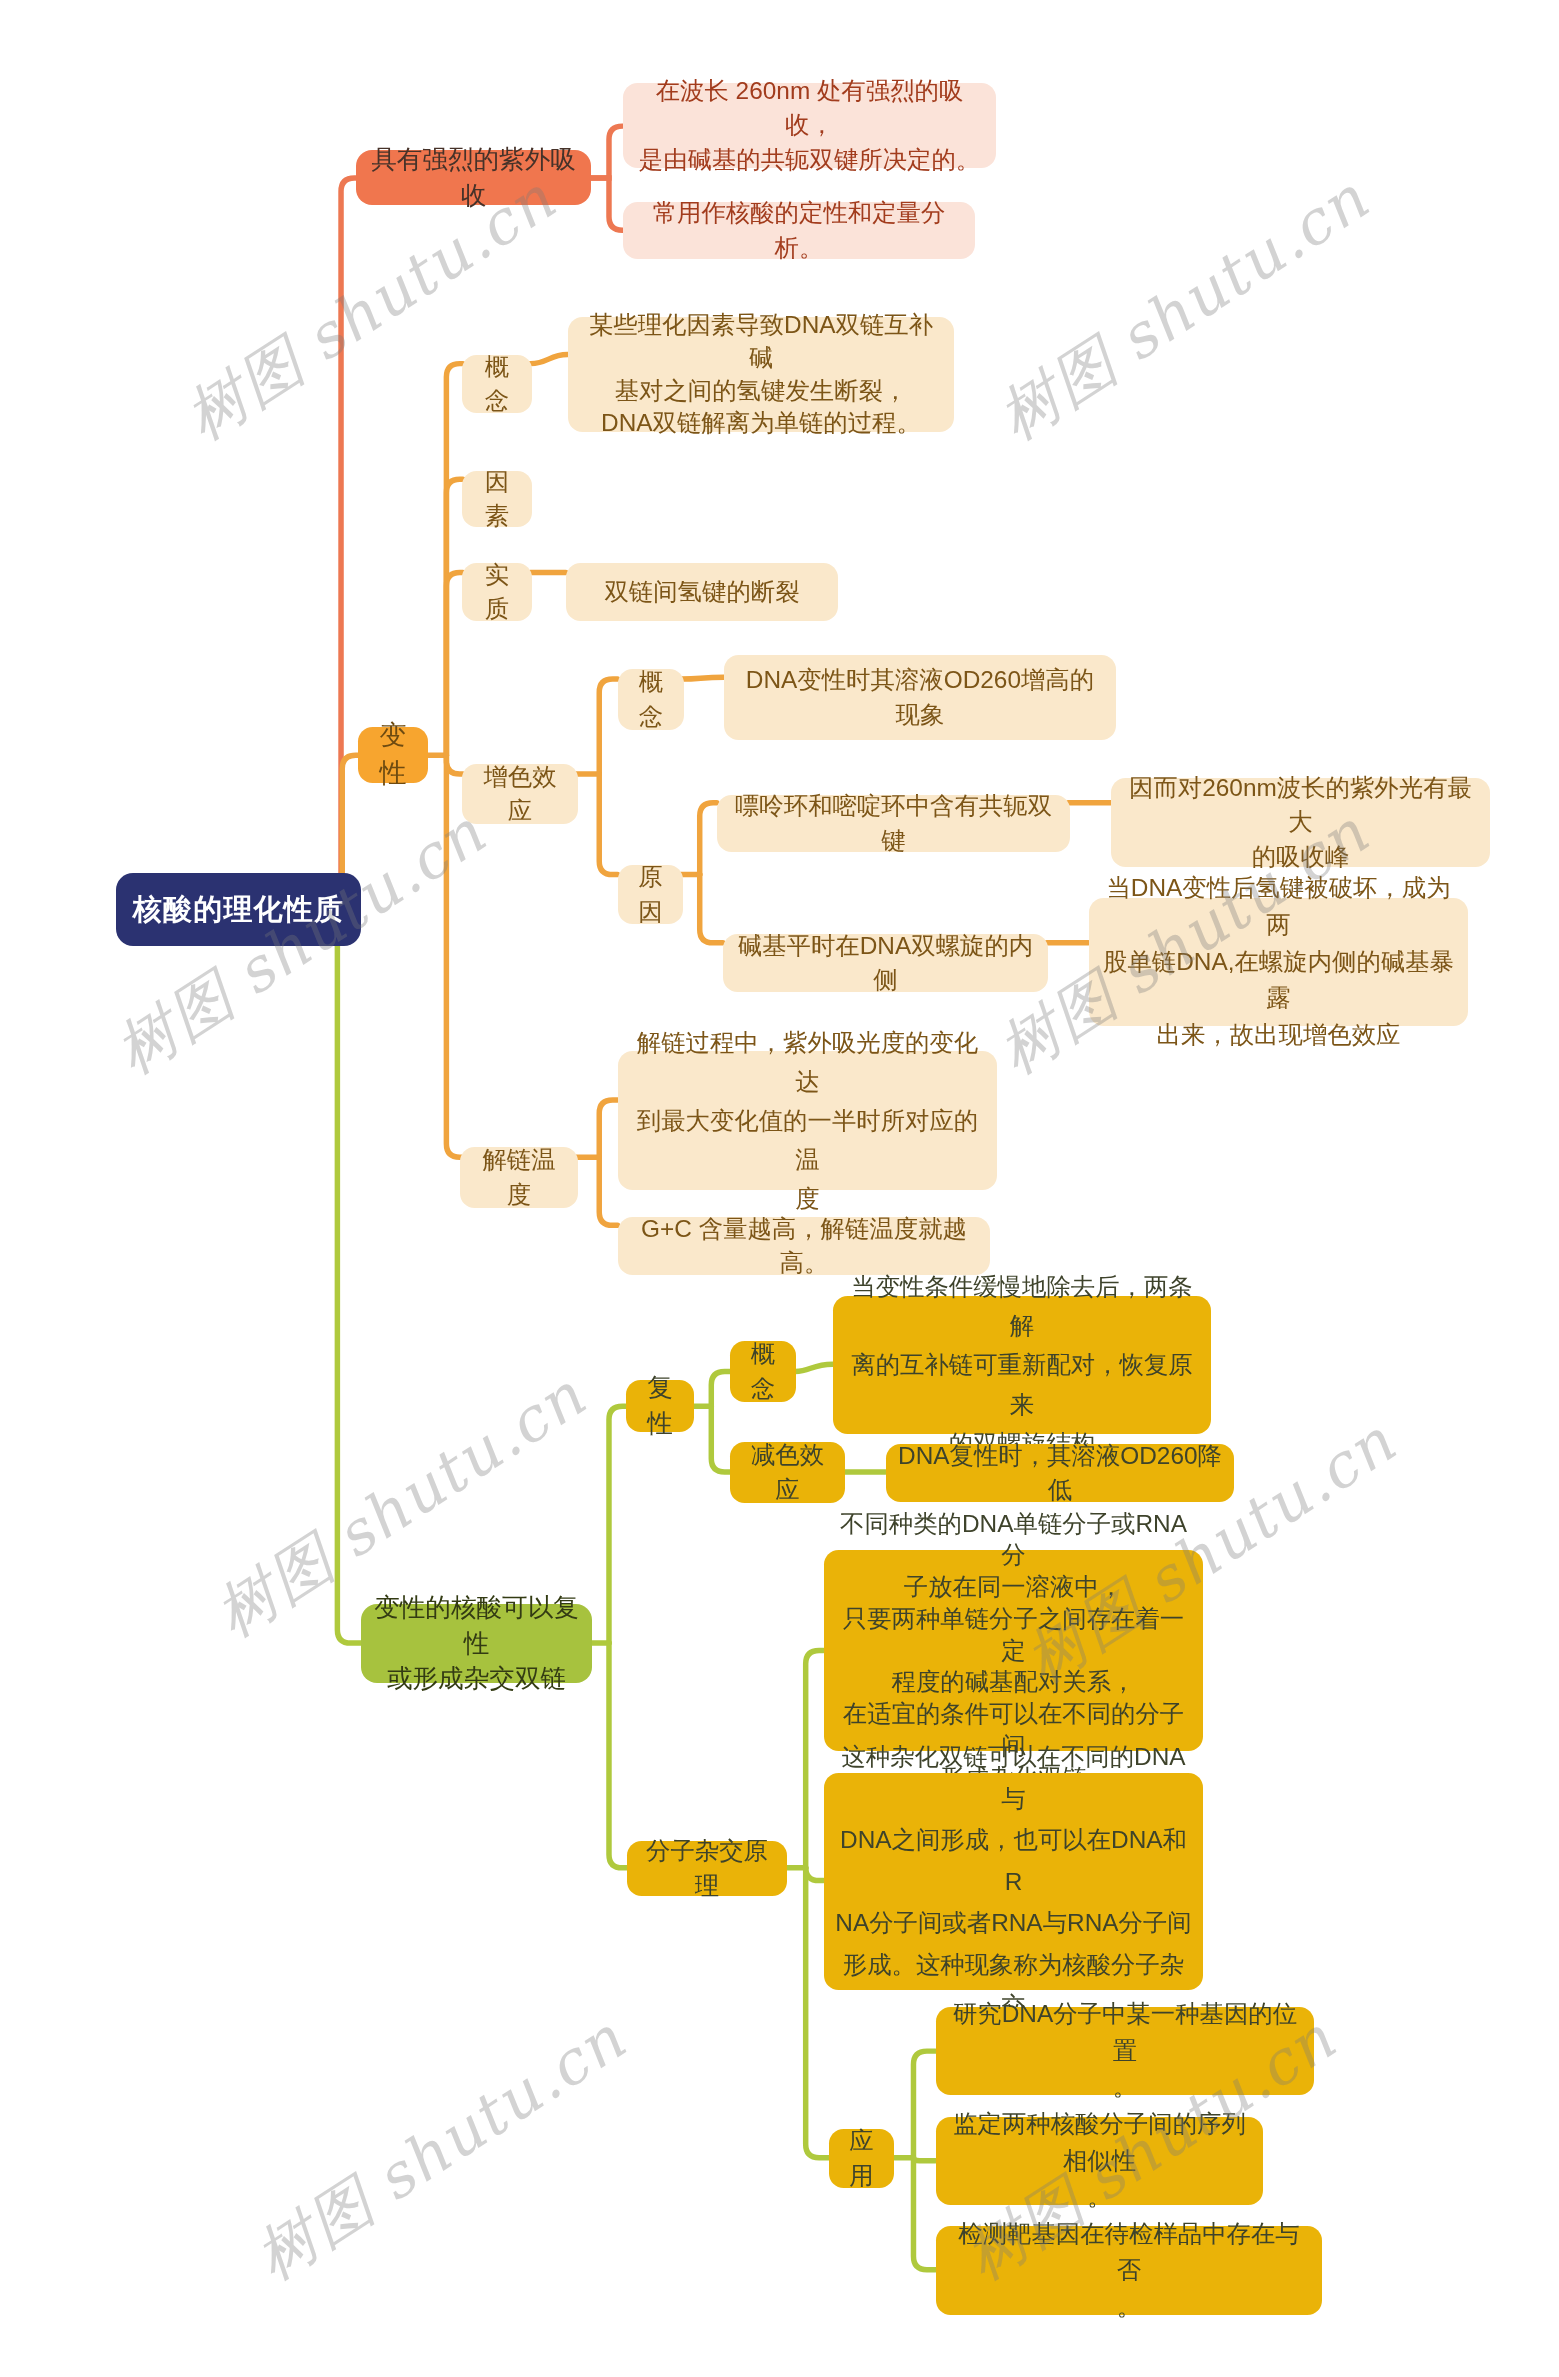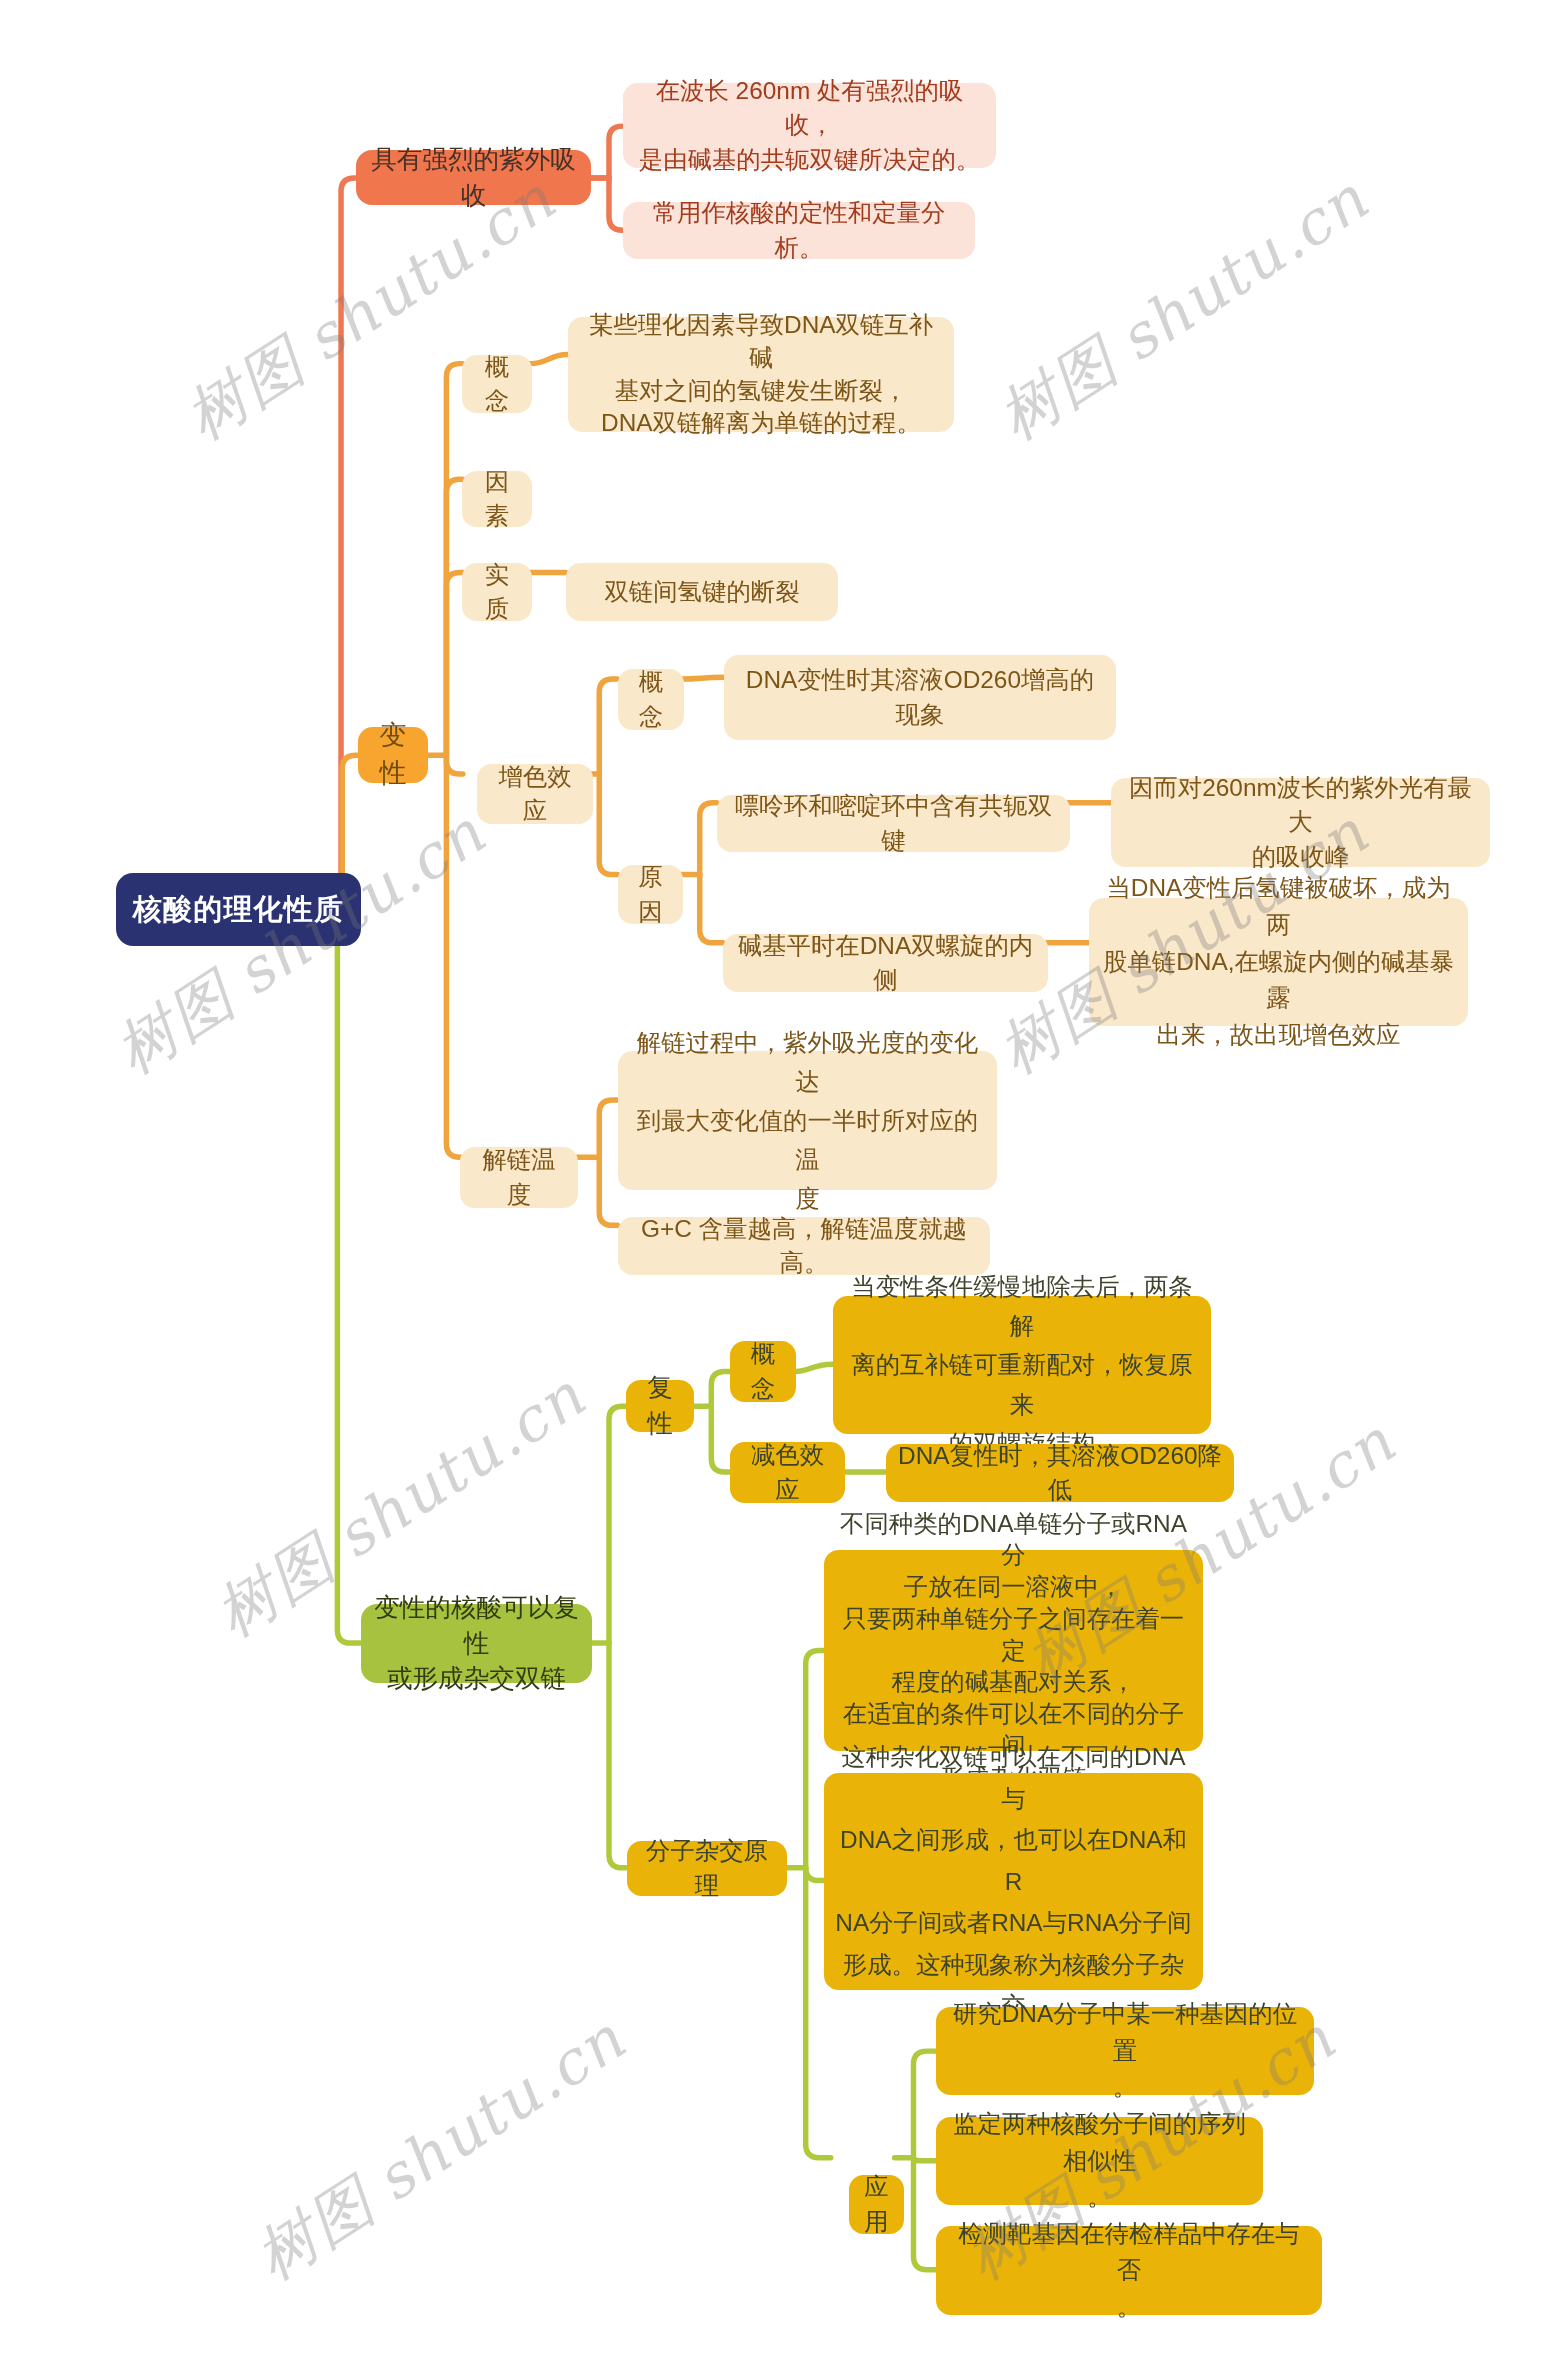--- a/index.html
+++ b/index.html
@@ -132,21 +132,21 @@
   <div class="node pink-box" style="left:623px;top:202px;width:352px;height:57px;">常用作核酸的定性和定量分析。</div>
 
   <div class="node amber-node" style="left:358px;top:727px;width:70px;height:56px;">变性</div>
   <div class="node cream-box" style="left:462px;top:335px;width:70px;height:58px;">概念</div>
   <div class="node cream-box lh135" style="left:568px;top:297px;width:386px;height:115px;">某些理化因素导致DNA双链互补碱
 基对之间的氢键发生断裂，
 DNA双链解离为单链的过程。</div>
   <div class="node cream-box" style="left:462px;top:451px;width:70px;height:56px;">因素</div>
   <div class="node cream-box" style="left:462px;top:543px;width:70px;height:58px;">实质</div>
   <div class="node cream-box" style="left:566px;top:543px;width:272px;height:58px;">双链间氢键的断裂</div>
-  <div class="node cream-box" style="left:477px;top:744px;width:116px;height:60px;">增色效应</div>
+  <div class="node cream-box" style="left:462px;top:744px;width:116px;height:60px;">增色效应</div>
   <div class="node cream-box" style="left:618px;top:649px;width:66px;height:61px;">概念</div>
   <div class="node cream-box" style="left:724px;top:635px;width:392px;height:85px;">DNA变性时其溶液OD260增高的
 现象</div>
   <div class="node cream-box" style="left:618px;top:845px;width:65px;height:59px;">原因</div>
   <div class="node cream-box" style="left:717px;top:775px;width:353px;height:57px;">嘌呤环和嘧啶环中含有共轭双键</div>
   <div class="node cream-box" style="left:1111px;top:758px;width:379px;height:89px;">因而对260nm波长的紫外光有最大
 的吸收峰</div>
   <div class="node cream-box" style="left:723px;top:914px;width:325px;height:58px;">碱基平时在DNA双螺旋的内侧</div>
   <div class="node cream-box lh15" style="left:1089px;top:878px;width:379px;height:128px;">当DNA变性后氢键被破坏，成为两
 股单链DNA,在螺旋内侧的碱基暴露
@@ -170,21 +170,21 @@
   <div class="node lgreen-box lh13" style="left:824px;top:1550px;width:379px;height:201px;">不同种类的DNA单链分子或RNA分
 子放在同一溶液中，
 只要两种单链分子之间存在着一定
 程度的碱基配对关系，
 在适宜的条件可以在不同的分子间
 形成杂化双链</div>
   <div class="node lgreen-box lh17" style="left:824px;top:1773px;width:379px;height:217px;">这种杂化双链可以在不同的DNA与
 DNA之间形成，也可以在DNA和R
 NA分子间或者RNA与RNA分子间
 形成。这种现象称为核酸分子杂交</div>
-  <div class="node lgreen-box" style="left:849px;top:2129px;width:55px;height:59px;margin-top:46px;">应用</div>
+  <div class="node lgreen-box" style="left:829px;top:2129px;width:65px;height:59px;">应用</div>
   <div class="node lgreen-box lh15" style="left:936px;top:2007px;width:378px;height:88px;">研究DNA分子中某一种基因的位置
 。</div>
   <div class="node lgreen-box lh15" style="left:936px;top:2117px;width:327px;height:88px;">监定两种核酸分子间的序列相似性
 。</div>
   <div class="node lgreen-box lh15" style="left:936px;top:2226px;width:386px;height:89px;">检测靶基因在待检样品中存在与否
 。</div>
 
   <div class="wm" style="left:122px;top:268px;">
       <span>树图 shutu.cn</span>
     </div>

